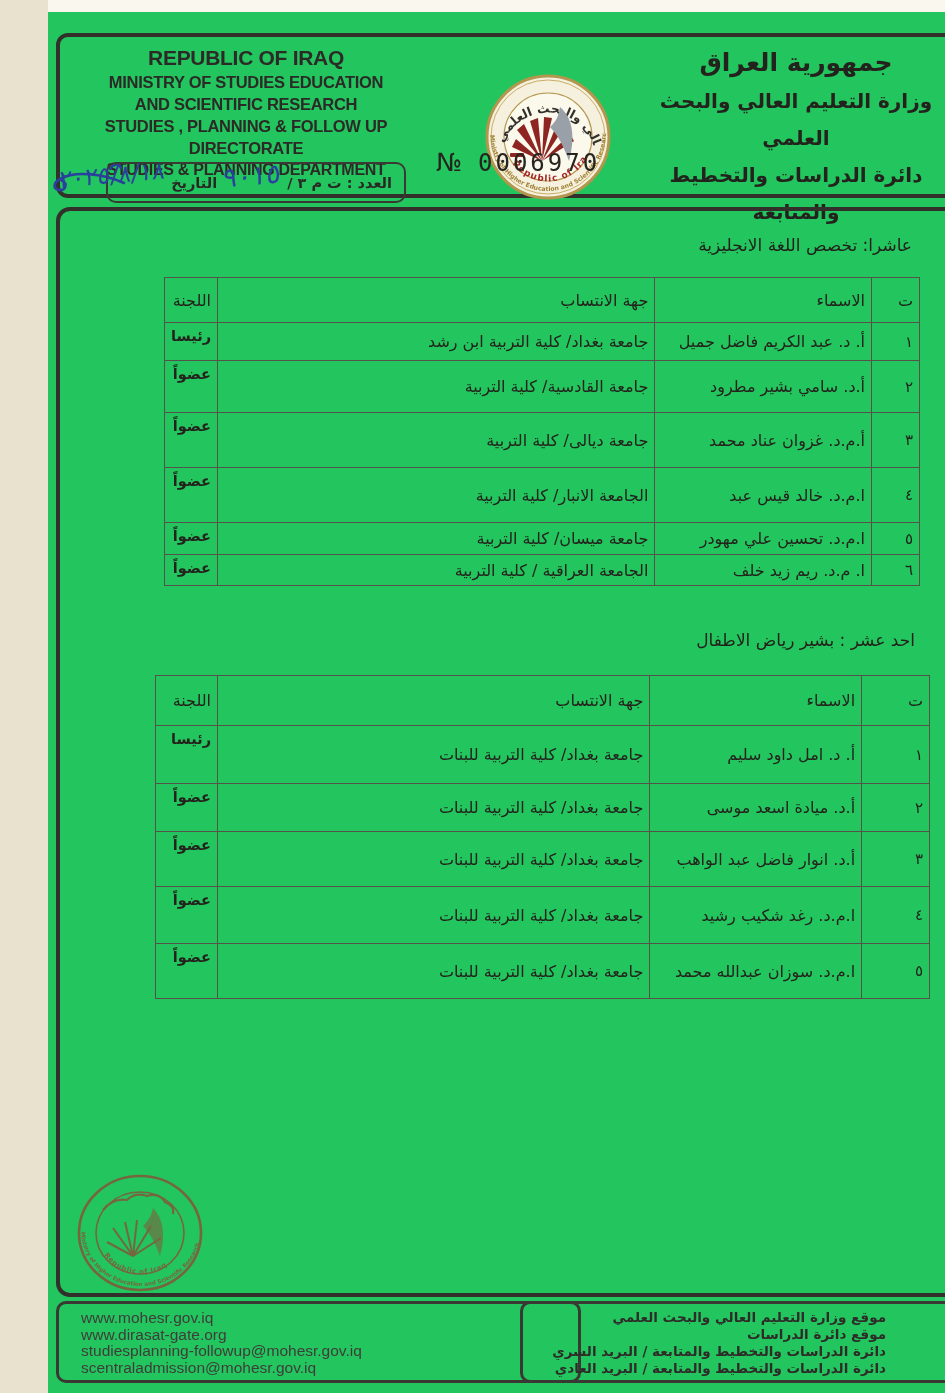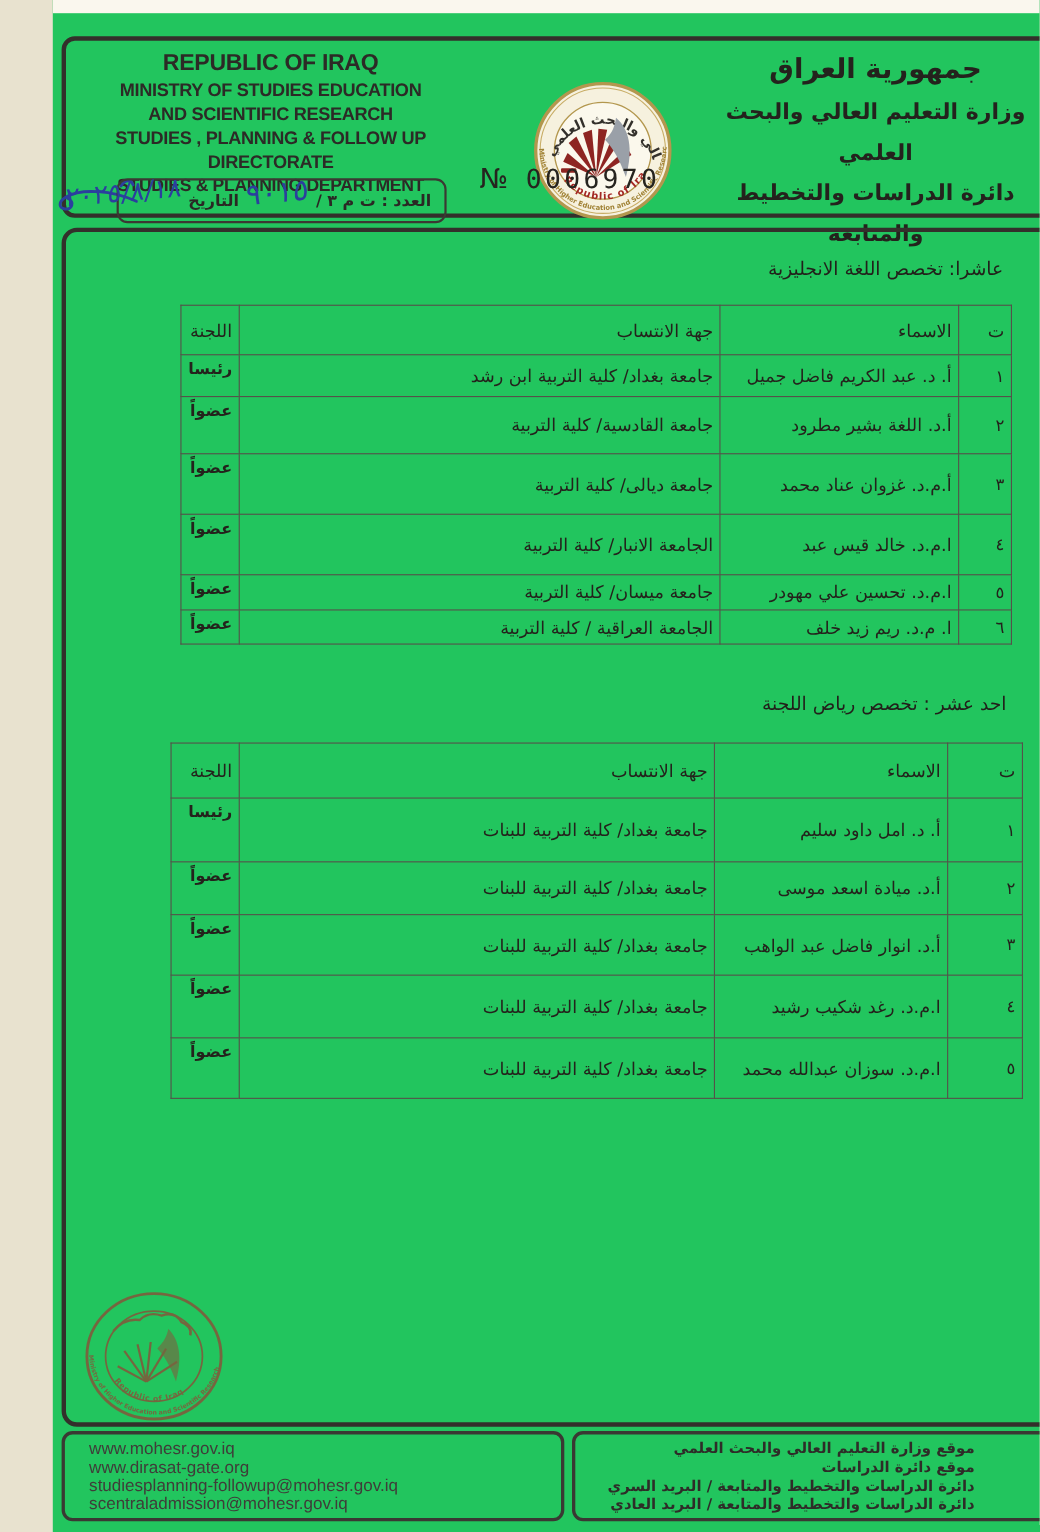--- a/index.html
+++ b/index.html
@@ -89,21 +89,21 @@
   .t2 tbody tr:nth-of-type(1){height:58px;}
   .t2 tbody tr:nth-of-type(2){height:48px;}
   .t2 tbody tr:nth-of-type(3){height:55px;}
   .t2 tbody tr:nth-of-type(4){height:57px;}
   .t2 tbody tr:nth-of-type(5){height:55px;}
 
   .stamp { position:absolute; left:25px; top:1172px; width:135px; height:122px; opacity:.92; }
 
   
   .footer-box { position:absolute; top:1301px; height:82px; border:3.5px solid #3a3833; border-radius:10px; }
-  .footer-left  { left:8px;   width:457px; padding:6px 0 0 22px; }
+  .footer-left  { left:8px;   width:525px; padding:6px 0 0 22px; }
   .footer-right { left:472px; width:461px; padding:5px 92px 0 8px; direction:rtl; text-align:right; }
   .web-line { font-family:"Liberation Sans", sans-serif; font-size:15.5px; line-height:16.5px; color:#3f3d39; }
   .ar-line  { font-size:13.5px; font-weight:bold; line-height:17px; color:#2e2c28; }
 
   svg text { font-family:"DejaVu Sans", sans-serif; }
 </style>
 </head>
 <body>
 
 <div class="page">
@@ -191,21 +191,21 @@
 
           <tr>
             <td class="c-n">١</td>
             <td class="c-name">أ. د. عبد الكريم فاضل جميل</td>
             <td class="c-aff">جامعة بغداد/ كلية التربية ابن رشد</td>
             <td class="c-role">رئيسا</td>
           </tr>
 
           <tr>
             <td class="c-n">٢</td>
-            <td class="c-name">أ.د. اللغة بشير مطرود</td>
+            <td class="c-name">أ.د. سامي بشير مطرود</td>
             <td class="c-aff">جامعة القادسية/ كلية التربية</td>
             <td class="c-role">عضواً</td>
           </tr>
 
           <tr>
             <td class="c-n">٣</td>
             <td class="c-name">أ.م.د. غزوان عناد محمد</td>
             <td class="c-aff">جامعة ديالى/ كلية التربية</td>
             <td class="c-role">عضواً</td>
           </tr>
@@ -226,21 +226,21 @@
 
           <tr>
             <td class="c-n">٦</td>
             <td class="c-name">ا. م.د. ريم زيد خلف</td>
             <td class="c-aff">الجامعة العراقية / كلية التربية</td>
             <td class="c-role">عضواً</td>
           </tr>
         </tbody>
     </table>
 
-    <div class="s-title s2">احد عشر : تخصص رياض اللجنة</div>
+    <div class="s-title s2">احد عشر : بشير رياض الاطفال</div>
 
     <table class="t t2">
       <thead>
         <tr>
           <th class="c-n">ت</th>
           <th class="c-name">الاسماء</th>
           <th class="c-aff">جهة الانتساب</th>
           <th class="c-role">اللجنة</th>
         </tr>
       </thead>

